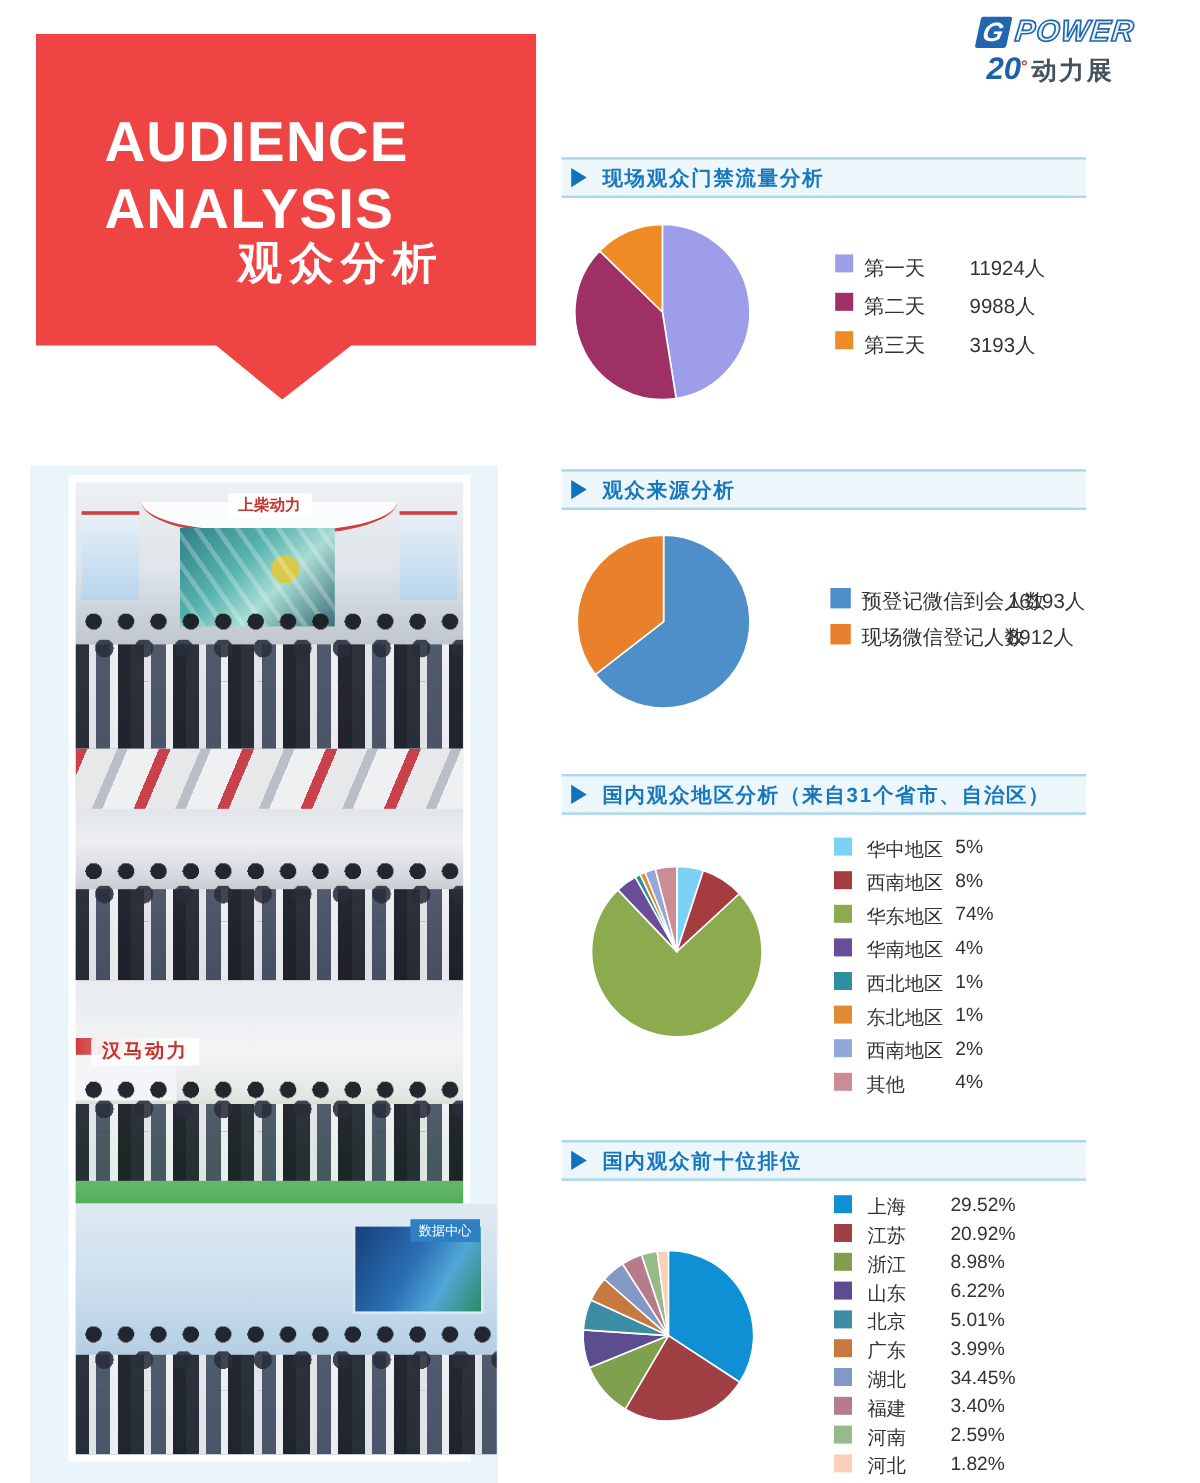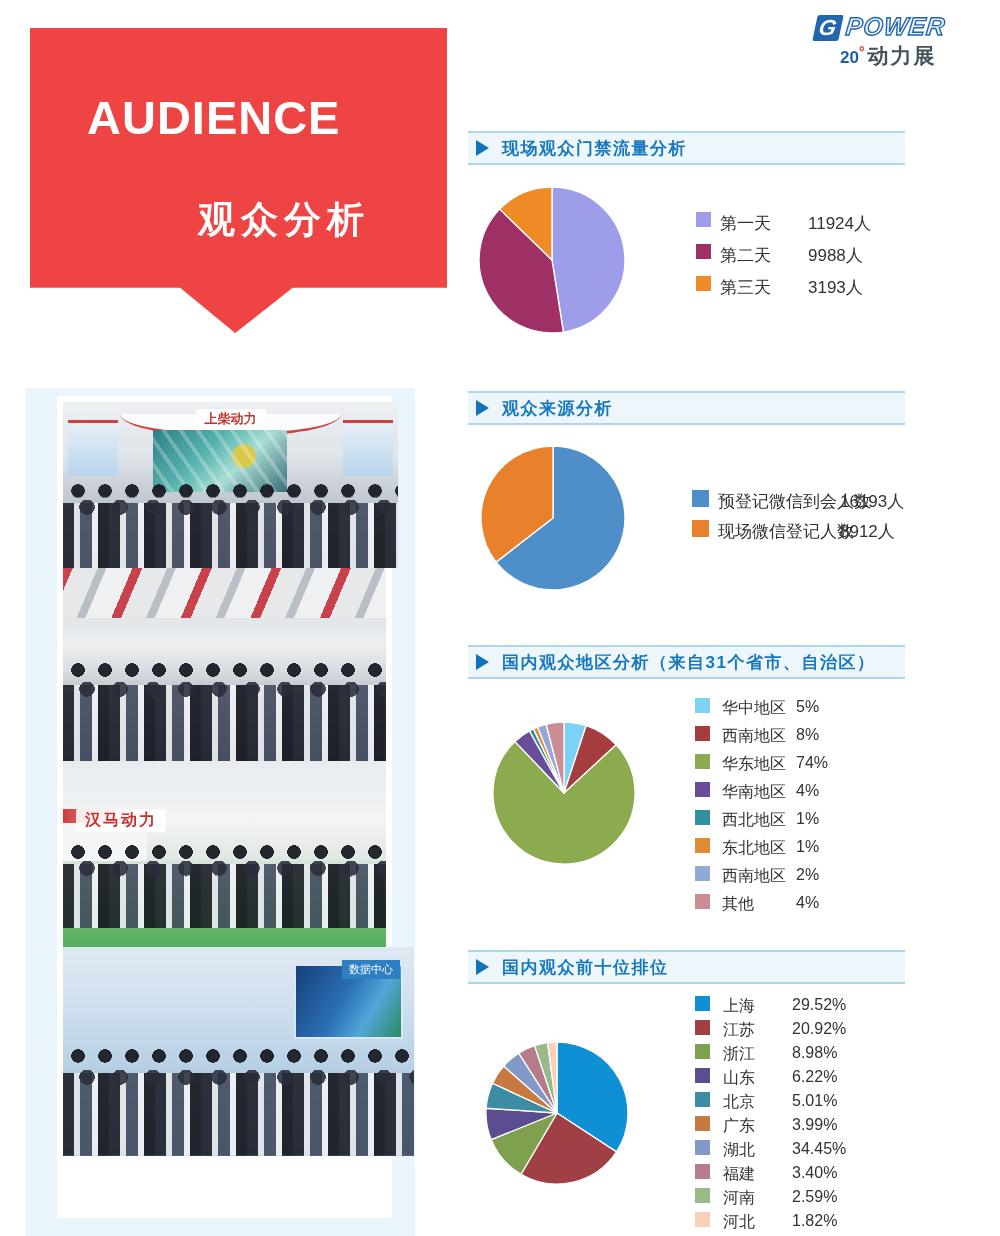--- a/index.html
+++ b/index.html
@@ -17,30 +17,30 @@
              font-size:37px;letter-spacing:6px;white-space:nowrap;}
 
   
   .logo{position:absolute;left:815px;top:12px;width:180px;}
   .logo-r1{white-space:nowrap;}
   .logo-g{display:inline-block;background:#2166AE;color:#fff;font-weight:800;font-style:italic;
           font-size:22px;line-height:25px;padding:0 5px 1px 4px;transform:skewX(-12deg);border-radius:2px;}
   .logo-power{display:inline-block;font-style:italic;font-weight:800;font-size:25px;letter-spacing:1px;
           color:#EAF3FB;-webkit-text-stroke:1.4px #2166AE;margin-left:5px;transform:skewX(-6deg);}
   .logo-r2{margin-top:1px;padding-left:7px;white-space:nowrap;}
-  .logo-20{color:#1D5FA9;font-weight:800;font-size:17px;margin-left:18px;}
+  .logo-20{color:#1D5FA9;font-weight:800;font-style:italic;font-size:26px;}
   .logo-dot{color:#D6372B;font-size:14px;vertical-align:super;font-weight:800;}
   .logo-cn{color:#44525C;font-weight:700;font-size:21px;margin-left:3px;letter-spacing:2px;}
 
   
   .photo-panel{position:absolute;left:25px;top:388px;width:390px;height:848px;background:#E9F4FB;}
   .photo-mat{position:absolute;left:32px;top:8px;width:323px;height:810px;background:#ffffff;
              padding:6px;box-sizing:content-box;}
   .photo{position:relative;width:323px;overflow:hidden;}
-  .p1{height:166px;background:linear-gradient(180deg,#eef1f4 0%,#e4e9ed 18%,#dfe5ea 32%,#ccd3da 48%,#9aa2ab 100%);padding-left:12px;}
+  .p1{height:222px;background:linear-gradient(180deg,#eef1f4 0%,#e4e9ed 18%,#dfe5ea 32%,#ccd3da 48%,#9aa2ab 100%);}
   .p2{height:193px;background:linear-gradient(180deg,#c9ced4 0%,#dfe3e7 22%,#eceef0 40%,#d5d9de 55%,#6d7480 100%);}
   .p3{height:186px;background:linear-gradient(180deg,#e8ecef 0%,#f2f4f5 32%,#e2e7e4 52%,#7cc57a 76%,#54ad5e 100%);}
   .p4{height:209px;background:linear-gradient(180deg,#dfe9f2 0%,#cfe0ee 28%,#b9d2e6 55%,#8fa6bb 100%);padding-left:28px;}
   .crowd{position:absolute;left:0;right:0;bottom:0;height:52%;filter:blur(.5px);
     background-image:
       radial-gradient(circle 7px at 12px 9px, rgba(25,28,35,.95) 96%, rgba(0,0,0,0) 97%),
       radial-gradient(circle 8px at 15px 7px, rgba(40,45,58,.88) 96%, rgba(0,0,0,0) 97%),
       repeating-linear-gradient(90deg, rgba(32,36,46,.92) 0 11px, rgba(228,230,234,.95) 11px 17px,
         rgba(64,74,94,.88) 17px 29px, rgba(242,242,245,.92) 29px 35px, rgba(22,25,33,.92) 35px 46px);
     background-size:27px 36%,33px 30%,100% 76%;
@@ -94,20 +94,21 @@
   .s4 .legend{left:227px;top:46px;} .s4 .lg-row{height:24px;font-size:16px;}
   .s4 .sw{width:15px;height:15px;margin-right:13px;} .s4 .lb{width:69px;}
 </style>
 </head>
 <body>
 
 <div class="page">
 
   <div class="banner">
     <div class="banner-en l1">AUDIENCE</div>
+    <div class="banner-en l2">ANALYSIS</div>
     <div class="banner-cn">观众分析</div>
   </div>
 
   <div class="logo">
     <div class="logo-r1">
       <span class="logo-g">G</span><span class="logo-power">POWER</span>
     </div>
     <div class="logo-r2">
       <span class="logo-20">20</span><span class="logo-dot">°</span><span class="logo-cn">动力展</span>
     </div>

